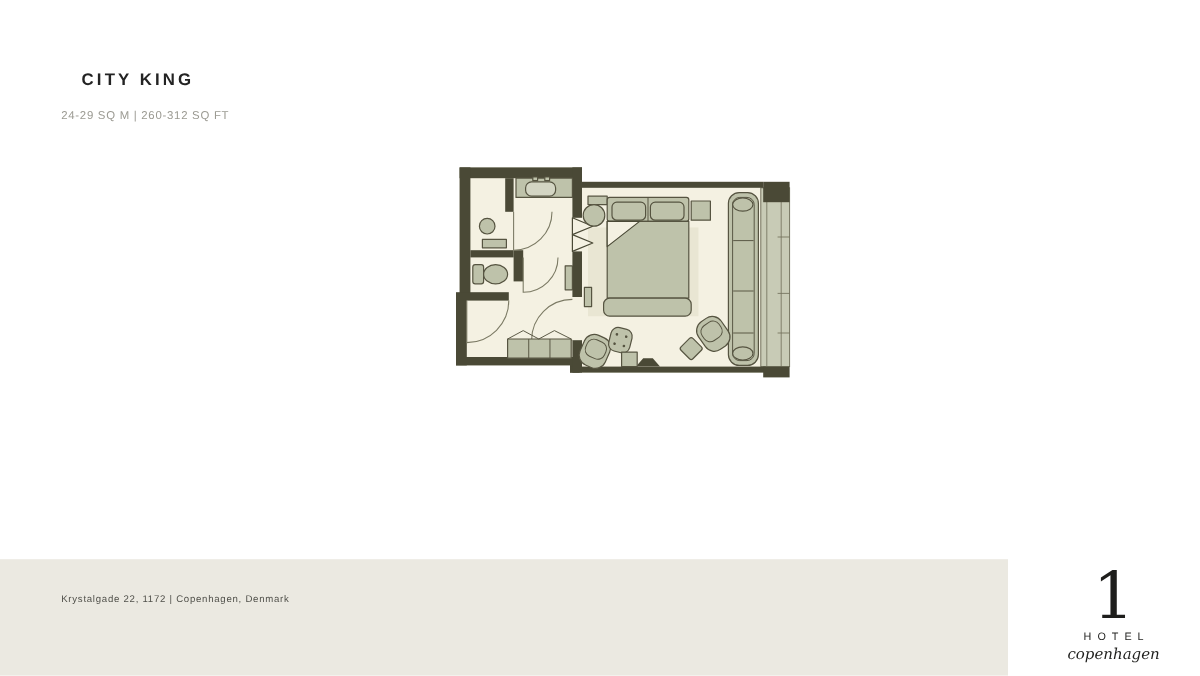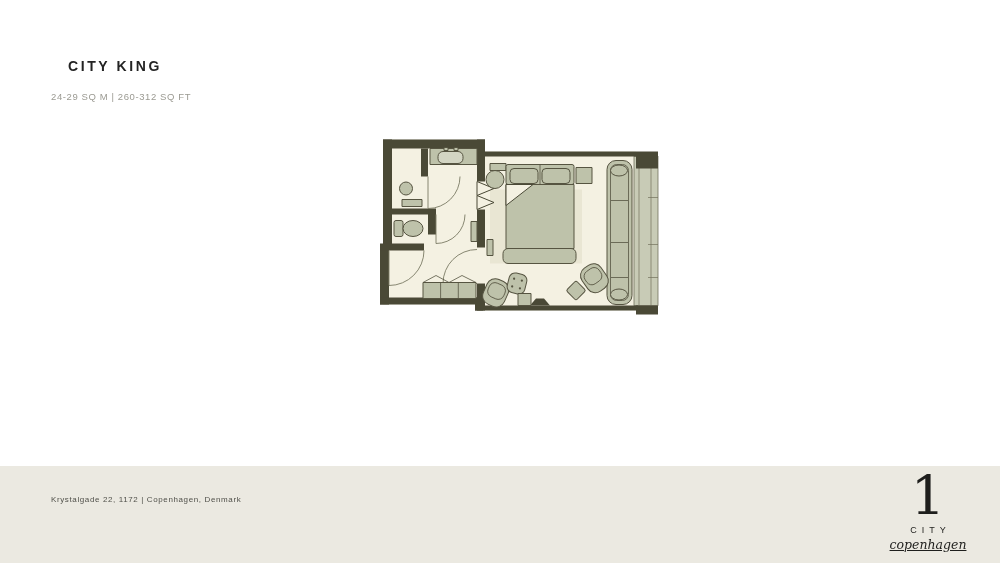--- a/index.html
+++ b/index.html
@@ -28,35 +28,35 @@
   .furn  { fill: var(--furniture, #bec2aa); stroke: var(--furniture-stroke, #565441); stroke-width: 1; stroke-linejoin: round; }
   .furn-line { fill: none; stroke: var(--furniture-stroke, #565441); stroke-width: 0.8; }
   .glass { fill: var(--window-glass, #c8cbb6); stroke: var(--window-frame, #72715c); stroke-width: 0.8; }
   .gline { fill: none; stroke: var(--window-frame, #72715c); stroke-width: 0.7; }
   .arc   { fill: none; stroke: var(--door-arc, #7b7a64); stroke-width: 0.9; }
   .sink  { fill: var(--sink, #d3d5c3); stroke: var(--furniture-stroke, #565441); stroke-width: 1; }
   .notch { fill: var(--floor, #f4f1e2); stroke: var(--wall, #4a4936); stroke-width: 1; stroke-linejoin: round; }
   .dot   { fill: var(--furniture-stroke, #565441); }
   
   .footer {
-    position: absolute; left: 0; top: 466px; width: 1000px; height: 97px;
+    position: absolute; left: 0; top: 466px; width: 840px; height: 97px;
     background: var(--footer-bg, #ebe9e1);
   }
   .footer-address-block {
     position: absolute; left: 51px; top: 29px;
     font-size: 8px; letter-spacing: 0.62px; line-height: 10.5px;
     color: var(--footer-text-color, #50504a);
   }
   .logo {
     position: absolute; left: 880px; top: 5px; width: 96px;
     text-align: center; color: var(--logo-color, #1e1e1c);
   }
   .logo-one { font-family: "DejaVu Serif", serif; font-size: 54px; line-height: 52px; }
   .logo-hotel { font-size: 9px; letter-spacing: 5px; margin-top: 2px; padding-left: 5px; }
-  .logo-city { font-family: "DejaVu Serif", serif; font-style: italic; font-size: 12.5px; margin-top: 2px; text-decoration: underline; }
+  .logo-city { font-family: "DejaVu Serif", serif; font-style: italic; font-size: 12.5px; margin-top: 2px; }
 </style>
 </head>
 <body style="--page-bg: #ffffff; --footer-bg: #ebe9e1; --title-color: #232323; --subtitle-color: #9b9a92; --footer-text-color: #50504a; --logo-color: #1e1e1c; --wall: #4a4936; --floor: #f4f1e2; --furniture: #bec2aa; --furniture-stroke: #565441; --rug: #e9e6d3; --window-glass: #c8cbb6; --window-frame: #72715c; --door-arc: #7b7a64; --sink: #d3d5c3;">
 
 <div class="room-header">
   <h1 class="room-title">CITY KING</h1>
   <div class="room-size">24-29 SQ M | 260-312 SQ FT</div>
 </div>
 
 <div class="plan">
@@ -158,16 +158,16 @@
     </g>
   </svg>
 </div>
 
 <div class="footer">
   <div class="footer-address-block">
     <div>Krystalgade 22, 1172 | Copenhagen, Denmark</div>
   </div>
   <div class="logo">
     <div class="logo-one">1</div>
-    <div class="logo-hotel">CITY</div>
+    <div class="logo-hotel">HOTEL</div>
     <div class="logo-city">copenhagen</div>
   </div>
 </div>
 
 </body></html>

